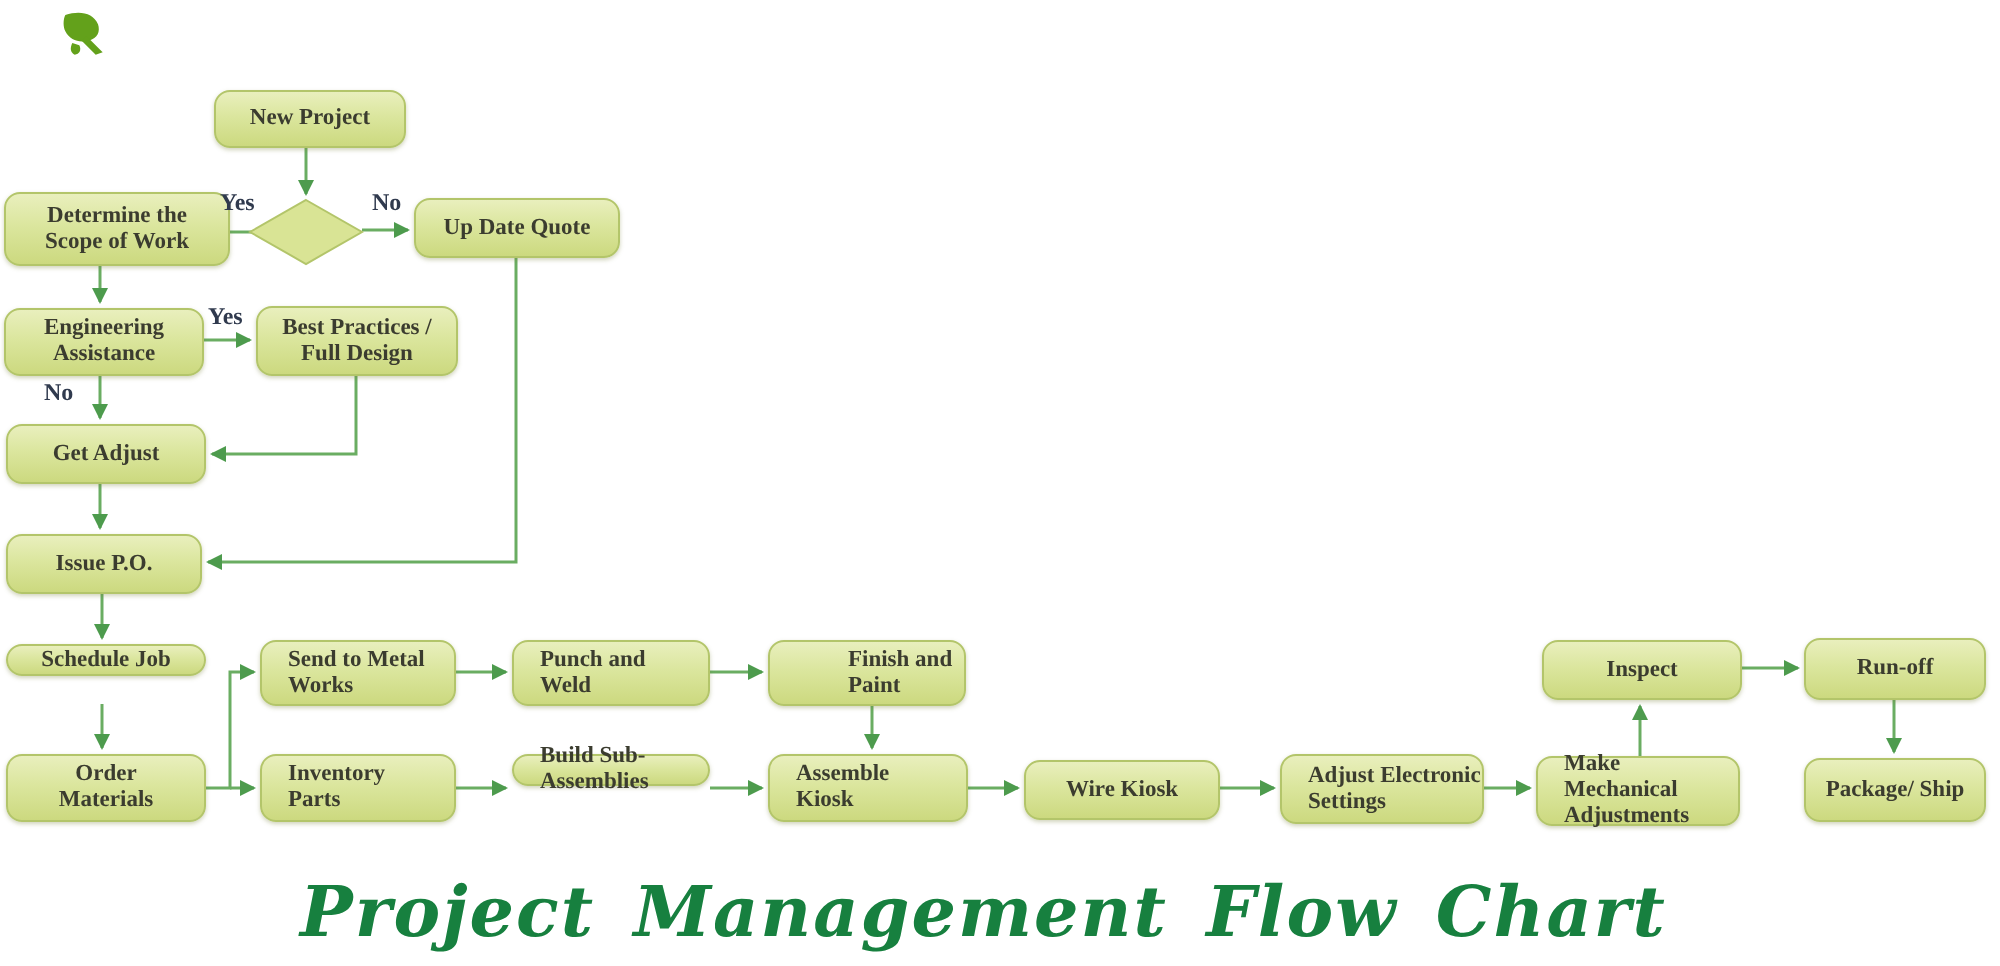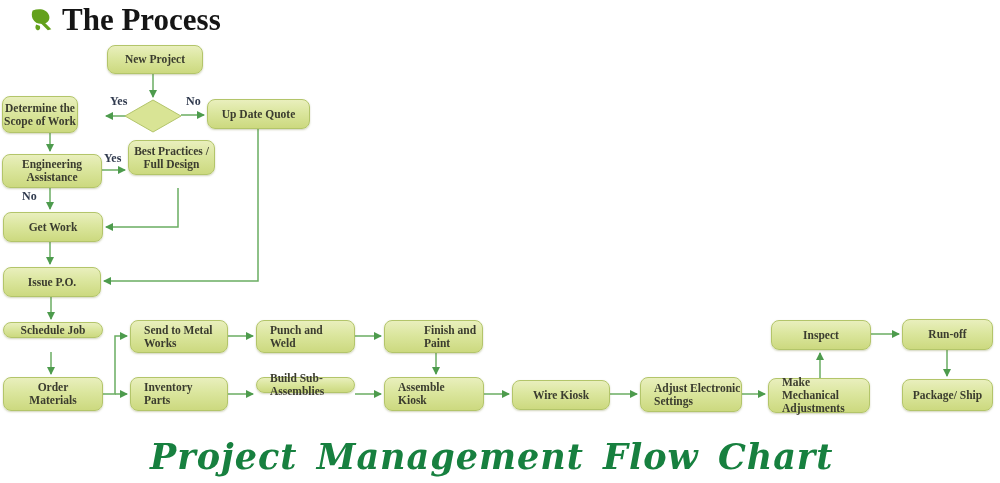--- a/index.html
+++ b/index.html
@@ -28,21 +28,20 @@
 <body>
 
 <div id="stage">
 
   <div class="hdr">
     <svg class="leaf" viewBox="0 0 24 24">
       <path d="M4 3 C10 1 16 2 18 7 C19 10 18 13 14 14 C10 15 6 14 4 10 C3 8 3 5 4 3 Z" fill="#63a11b"></path>
       <path d="M13 12 L20 19 L17 20 L11 14 Z" fill="#63a11b"></path>
       <path d="M7 15 C6 17 6 19 8 20 C10 20 11 18 10 16 Z" fill="#63a11b"></path>
     </svg>
-    <h1>The Process</h1>
   </div>
 
   <svg id="edges">
     <defs>
       <marker id="arrowhead" markerWidth="8" markerHeight="8" refX="7" refY="4" orient="auto" markerUnits="userSpaceOnUse">
         <path d="M0,0 L8,4 L0,8 Z" fill="#4d9b4d"></path>
       </marker>
     </defs>
     <g id="edge-lines">
         <polyline points="153,74 153,97" fill="none" stroke="#6aad62" stroke-width="1.5" marker-end="url(#arrowhead)"></polyline>
@@ -70,28 +69,28 @@
         <polyline points="871,334 899,334" fill="none" stroke="#6aad62" stroke-width="1.5" marker-end="url(#arrowhead)"></polyline>
         <polyline points="947,350 947,376" fill="none" stroke="#6aad62" stroke-width="1.5" marker-end="url(#arrowhead)"></polyline>
       </g>
     <g id="diamond-layer">
         <polygon points="153,100 181,116 153,132 125,116" fill="#d9e495" stroke="#b3c56a"></polygon>
       </g>
   </svg>
 
   <div id="nodes">
       <div class="node" style="left: 107px; top: 45px; width: 96px; height: 29px;">New Project</div>
-      <div class="node" style="left: 2px; top: 96px; width: 76px; height: 37px;">Determine the
+      <div class="node" style="left: 2px; top: 96px; width: 113px; height: 37px;">Determine the
 Scope of Work</div>
       <div class="node" style="left: 207px; top: 99px; width: 103px; height: 30px;">Up Date Quote</div>
       <div class="node" style="left: 2px; top: 154px; width: 100px; height: 34px;">Engineering
 Assistance</div>
-      <div class="node" style="left: 128px; top: 140px; width: 87px; height: 35px;">Best Practices /
+      <div class="node" style="left: 128px; top: 153px; width: 101px; height: 35px;">Best Practices /
 Full Design</div>
-      <div class="node" style="left: 3px; top: 212px; width: 100px; height: 30px;">Get Work</div>
+      <div class="node" style="left: 3px; top: 212px; width: 100px; height: 30px;">Get Adjust</div>
       <div class="node" style="left: 3px; top: 267px; width: 98px; height: 30px;">Issue P.O.</div>
       <div class="node" style="left: 3px; top: 322px; width: 100px; height: 16px;">Schedule Job</div>
       <div class="node" style="left: 3px; top: 377px; width: 100px; height: 34px;">Order
 Materials</div>
       <div class="node left" style="left: 130px; top: 320px; width: 98px; height: 33px;">Send to Metal
 Works</div>
       <div class="node left" style="left: 256px; top: 320px; width: 99px; height: 33px;">Punch and
 Weld</div>
       <div class="node left" style="left: 384px; top: 320px; width: 99px; height: 33px; padding-left: 39px;">Finish and
 Paint</div>

